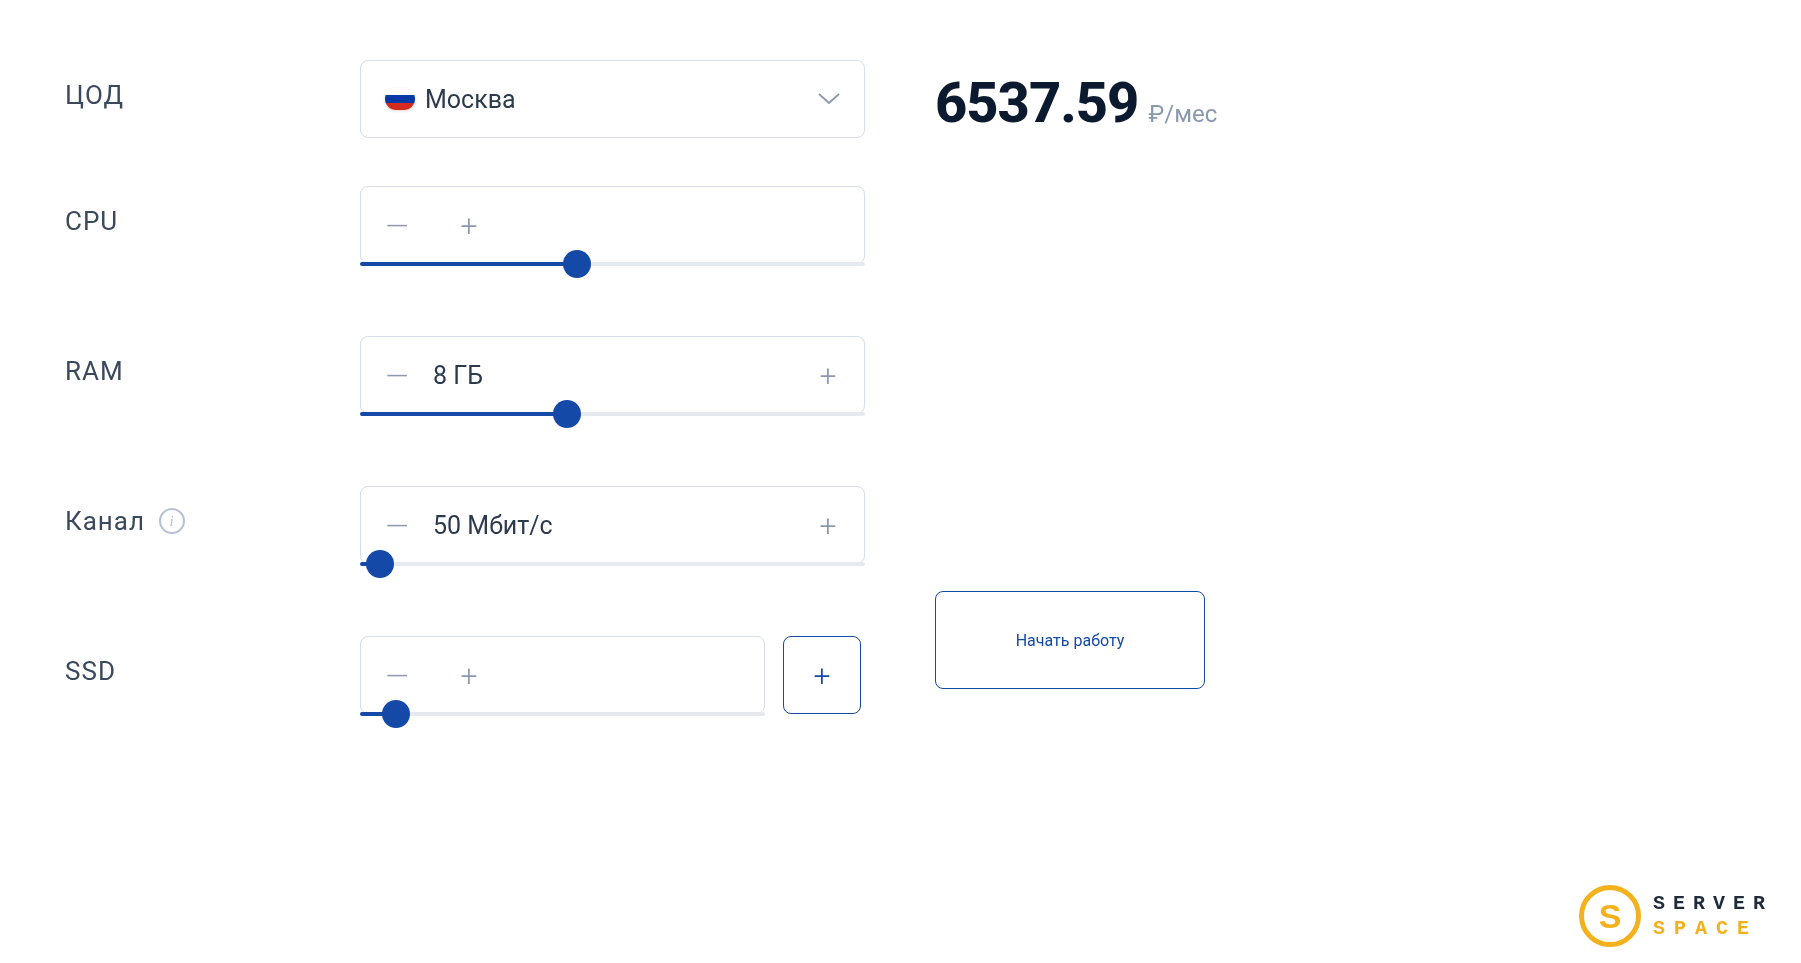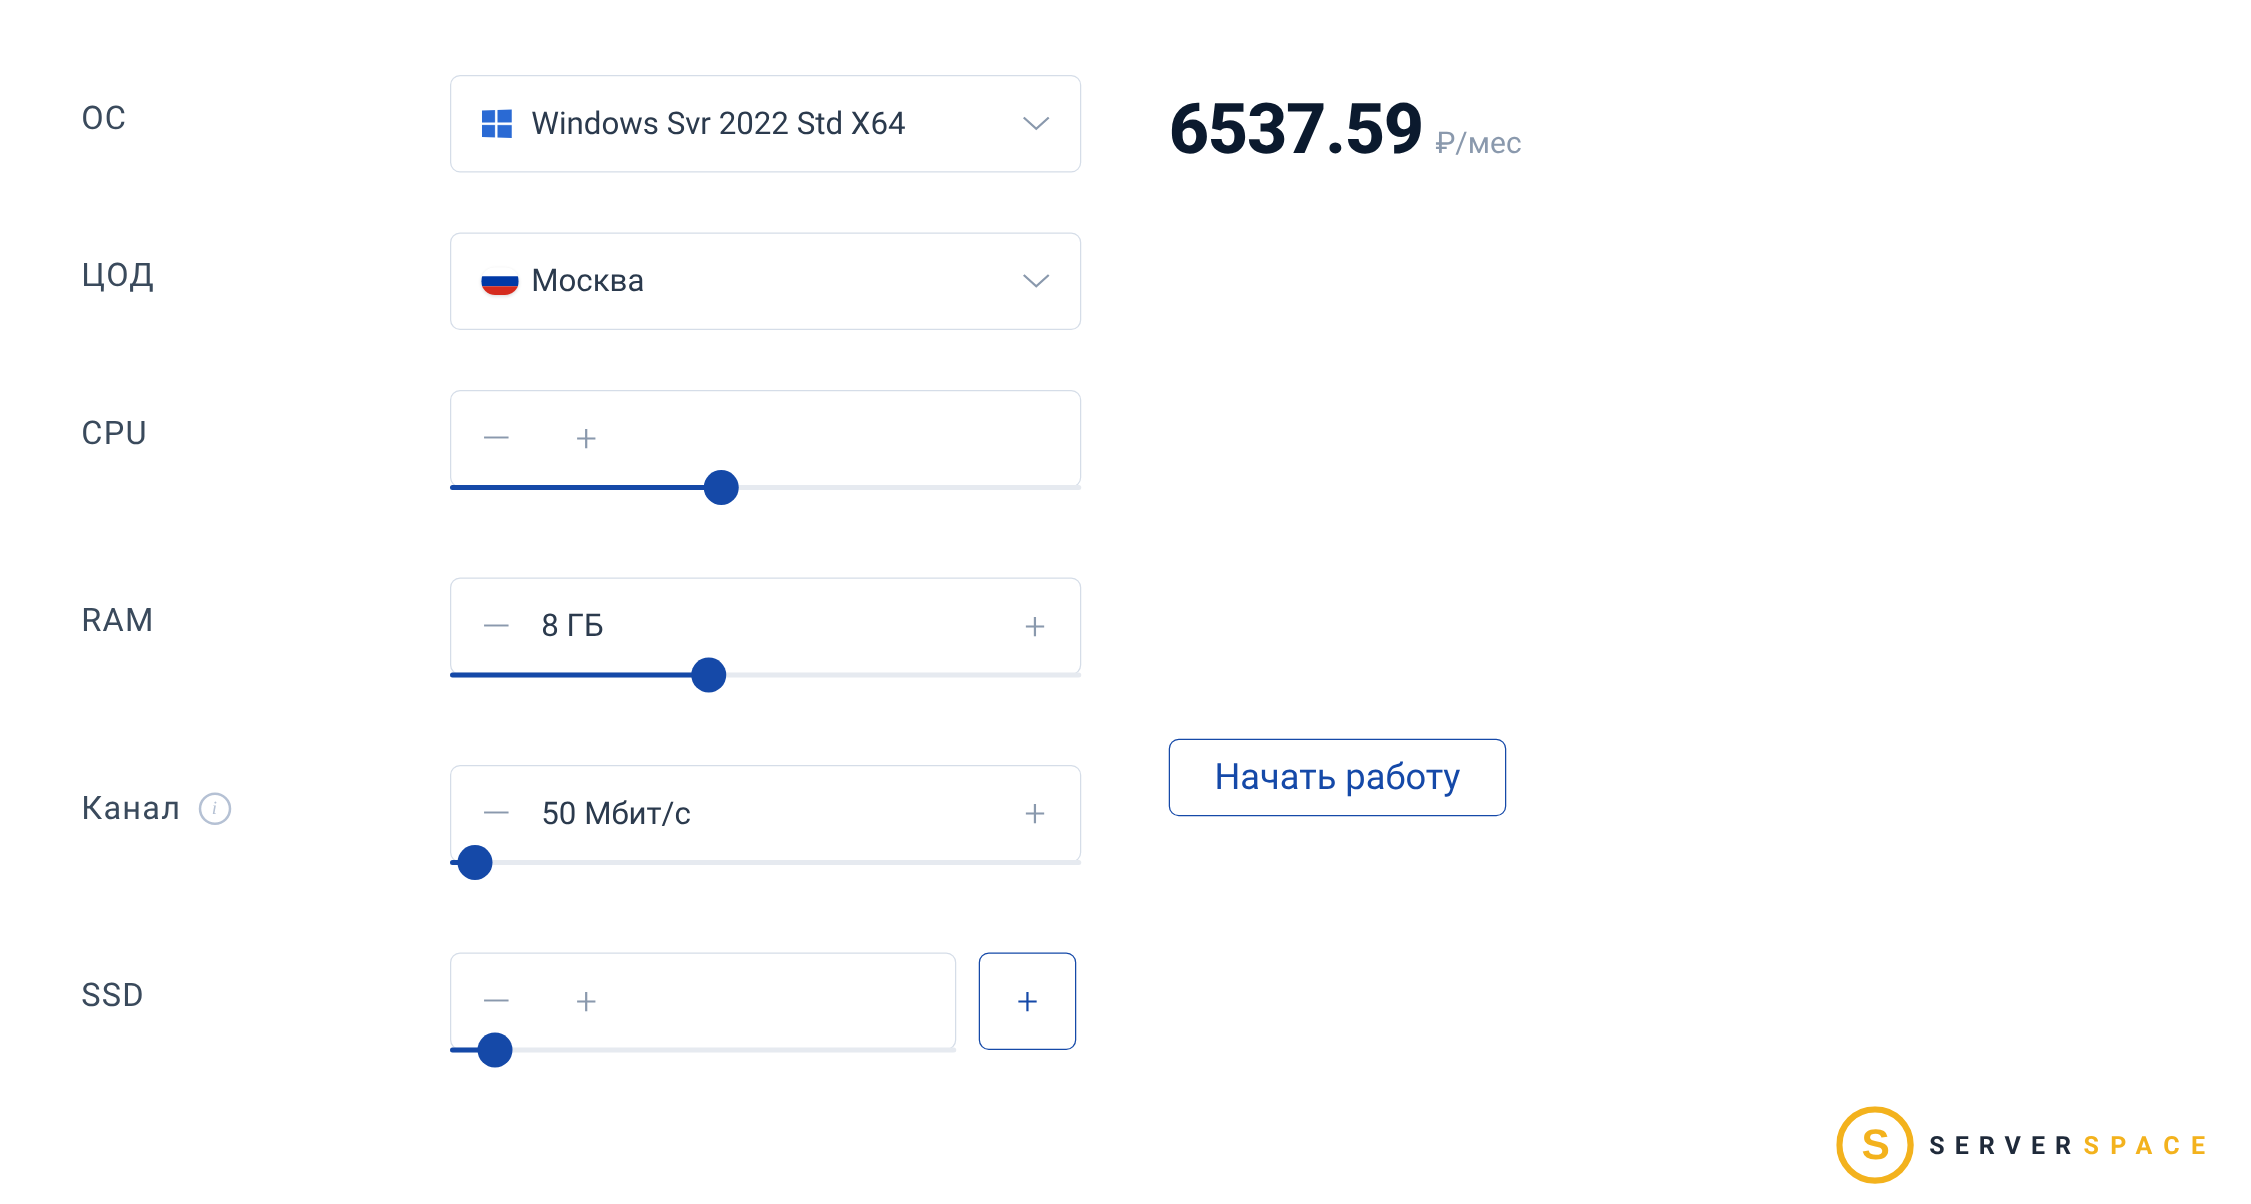--- a/index.html
+++ b/index.html
@@ -216,28 +216,28 @@
       font-size: 25px;
       color: #3a4a5c;
     }
     .price-hourly .unit {
       color: #8a99ad;
     }
     
     .start-btn {
       margin-top: 455px;
       width: 270px;
-      height: 62px;
+      height: 98px;
       border: 1.5px solid #1549a8;
       border-radius: 8px;
       display: flex;
       align-items: center;
       justify-content: center;
       color: #1549a8;
-      font-size: 29px;
+      font-size: 16px;
       cursor: pointer;
       background: #fff;
     }
     
     .brand-logo {
       position: fixed;
       right: 28px;
       bottom: 16px;
       display: flex;
       align-items: center;
@@ -255,62 +255,42 @@
     }
     .brand-mark::before {
       content: "S";
       font-size: 34px;
       font-weight: 700;
       color: #f3b21d;
       font-family: Arial, sans-serif;
     }
     .brand-text {
       display: flex;
-      flex-direction: row;
+      flex-direction: column;
       gap: 2px;
       font-weight: 700;
       letter-spacing: 8px;
       font-size: 20px;
+      font-family: Liberation Mono, monospace;
     }
     .brand-text .line1 {
       color: #1f2a3a;
     }
     .brand-text .line2 {
       color: #f3b21d;
       text-align: left;
       letter-spacing: 9px;
     }
   </style>
 </head>
 <body>
 
 <div class="layout">
   <div class="config-section">
 
-    <div class="row">
-      <div class="label-col">ОС</div>
-      <div class="control-col">
-        <div class="select-box">
-          <span class="select-icon">
-            <span class="windows-icon">
-                <span></span>
-                <span></span>
-                <span></span>
-                <span></span>
-              </span>
-          </span>
-          <span class="select-text">Windows Svr 2022 Std X64</span>
-          <span class="chevron">
-            <svg width="22" height="12" viewBox="0 0 22 12" fill="none">
-                <path d="M1 1l10 9 10-9" stroke="currentColor" stroke-width="1.8"></path>
-              </svg>
-          </span>
-        </div>
-      </div>
-    </div>
 
     <div class="row">
       <div class="label-col">ЦОД</div>
       <div class="control-col">
         <div class="select-box">
           <span class="select-icon">
             <span class="russia-flag">
               <span class="stripe white"></span>
               <span class="stripe blue"></span>
               <span class="stripe red"></span>

